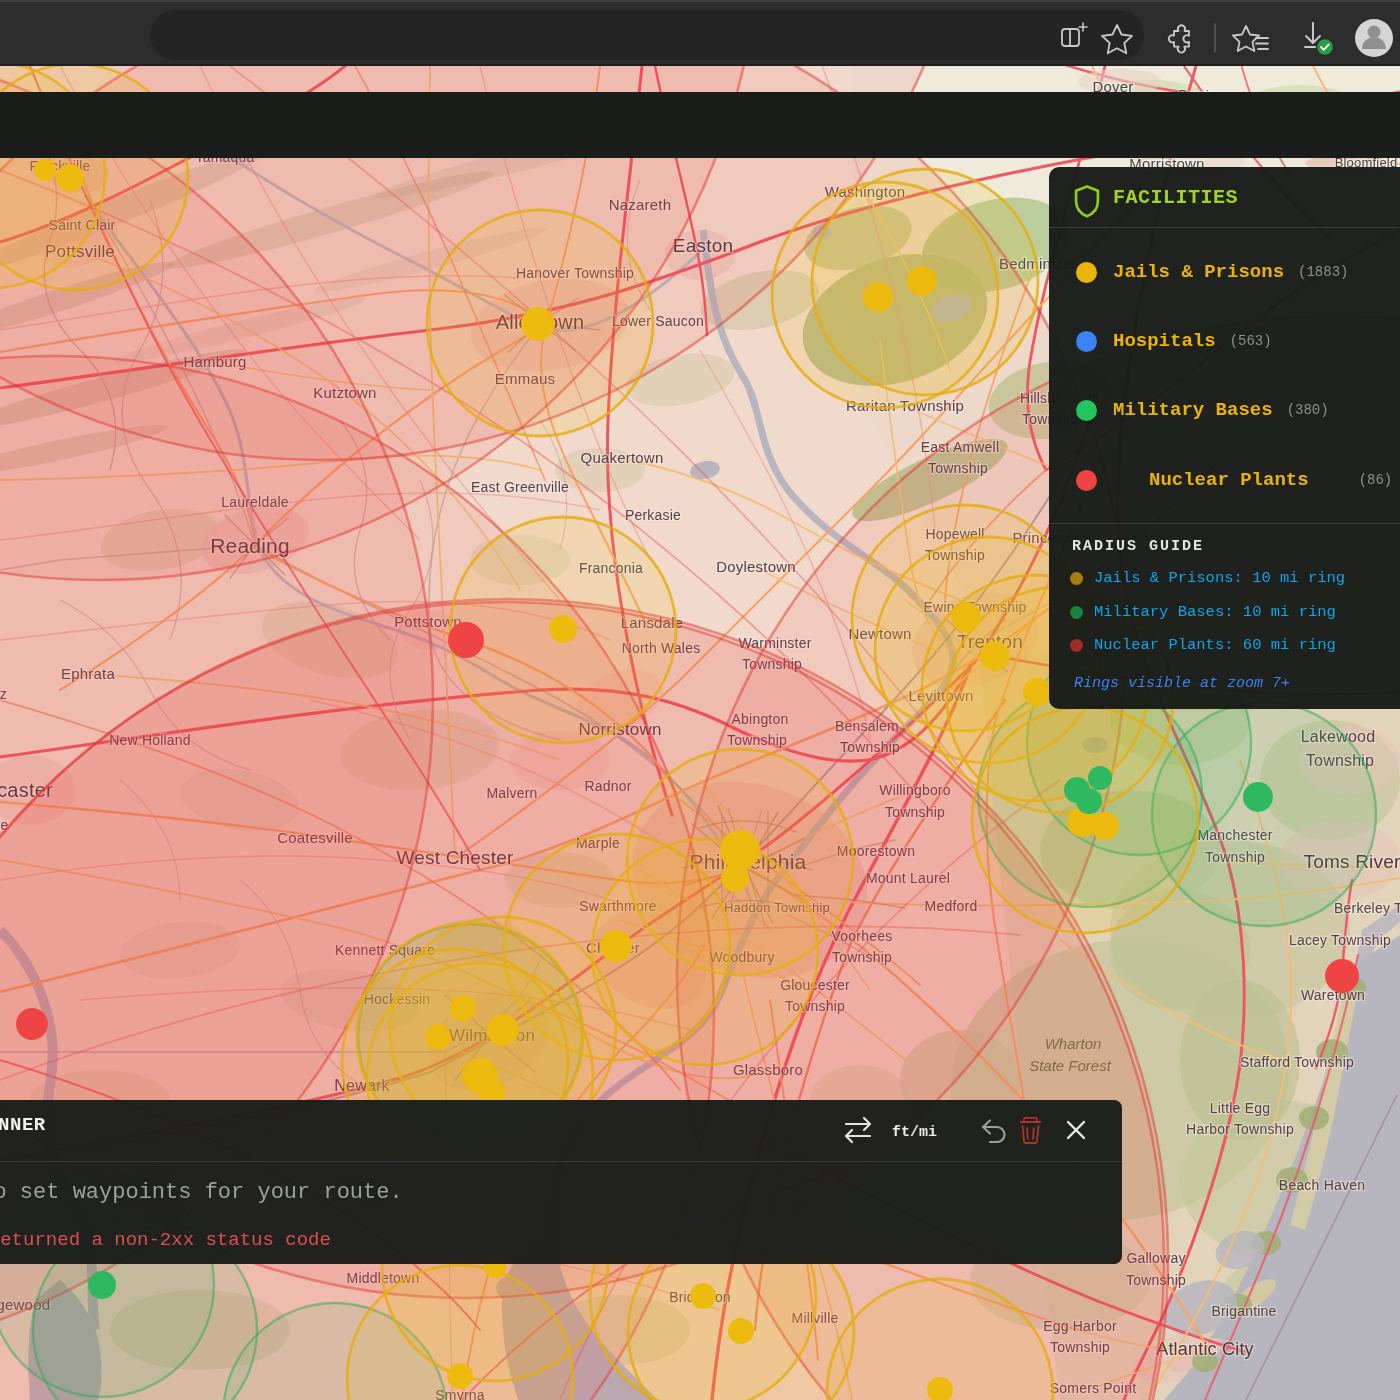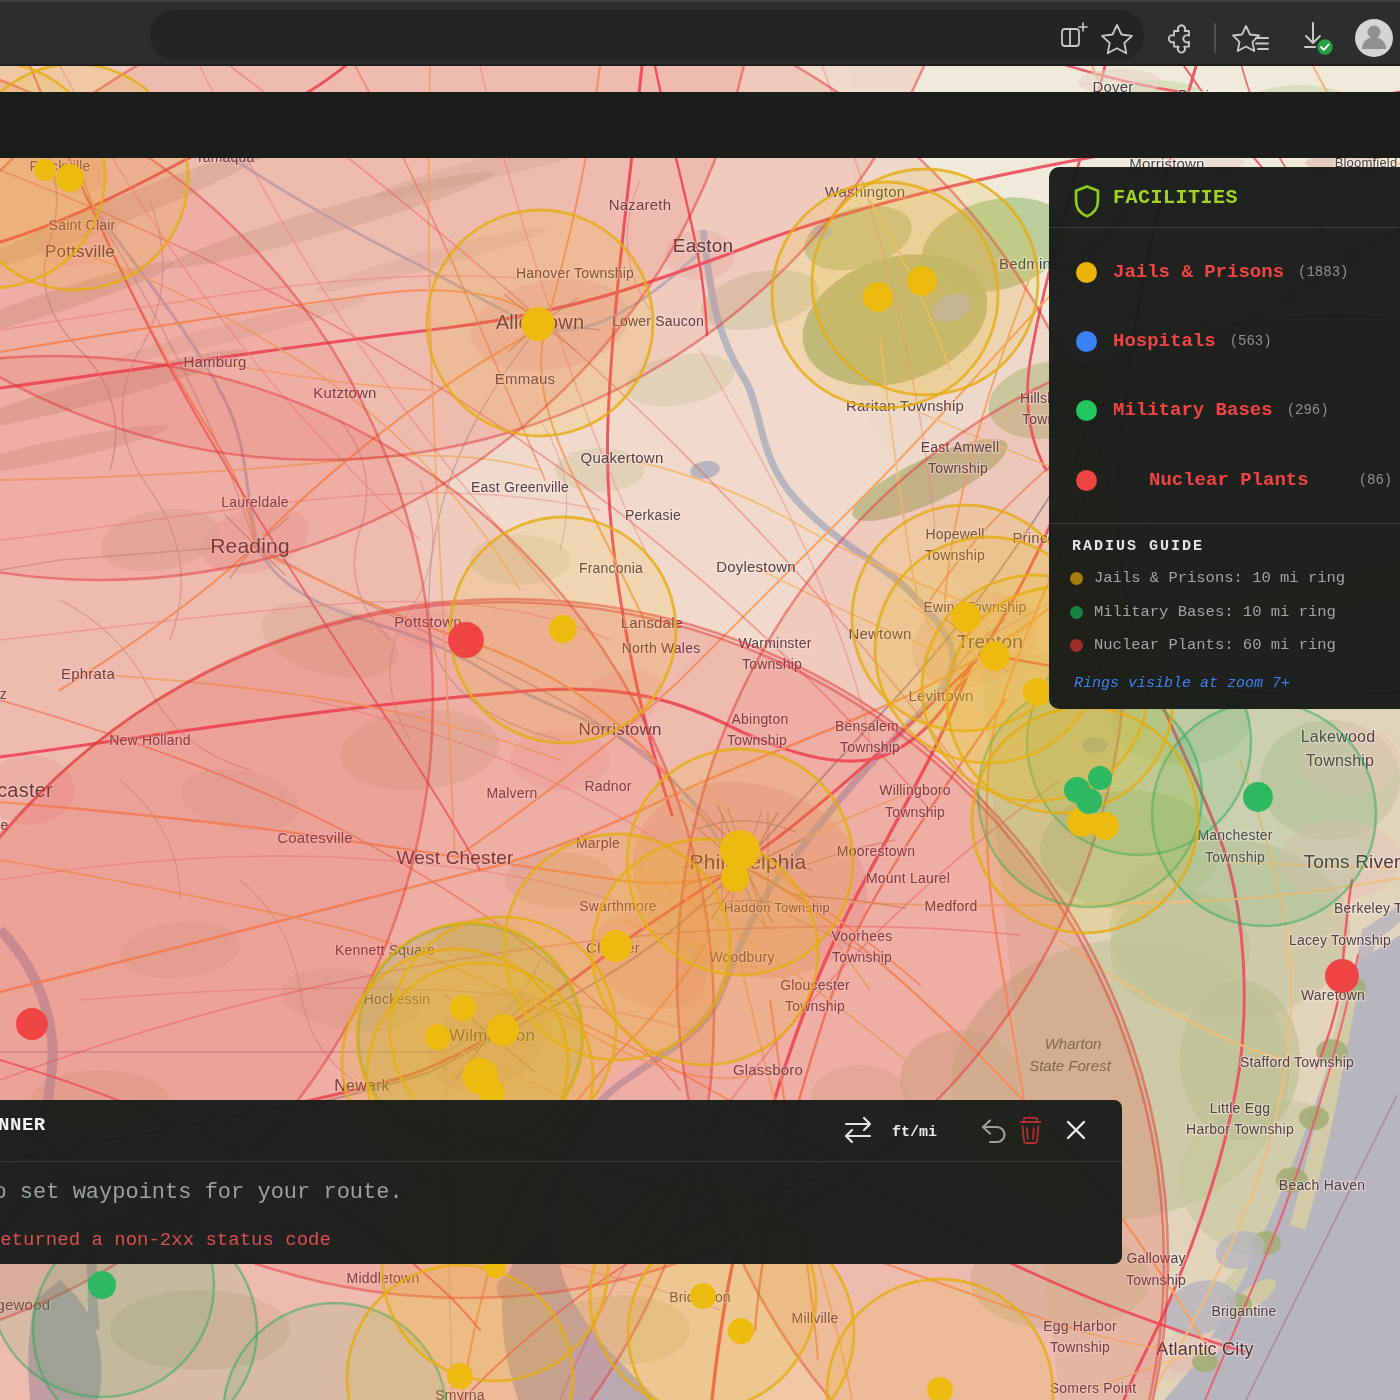--- a/index.html
+++ b/index.html
@@ -5,25 +5,25 @@
   html,body{margin:0;padding:0;width:1400px;height:1400px;overflow:hidden;background:#2d2d2d;font-family:"Liberation Sans",sans-serif;}
   #stage{position:relative;width:1400px;height:1400px;overflow:hidden;}
   #map{position:absolute;left:0;top:66px;}
   #toolbar{position:absolute;left:0;top:0;width:1400px;height:66px;background:#2d2d2d;border-top:2px solid #3d3d3d;border-bottom:2px solid #1e1e1e;box-sizing:border-box;z-index:10;}
   #urlbar{position:absolute;left:150px;top:8px;width:994px;height:50px;border-radius:25px;background:#242424;}
   #darkbar{position:absolute;left:0;top:92px;width:1400px;height:66px;background:#1b1d1b;z-index:5;}
   #facpanel{position:absolute;left:1049px;top:167px;width:383px;height:542px;background:rgba(24,27,24,0.97);border-radius:10px 0 0 10px;z-index:6;font-family:"Liberation Mono",monospace;color:#e5e7e5;}
   #routepanel{position:absolute;left:-135px;top:1100px;width:1257px;height:164px;background:rgba(26,29,27,0.97);border-radius:8px;z-index:6;font-family:"Liberation Mono",monospace;}
   .legrow{position:absolute;left:27px;display:flex;align-items:center;transform:translateY(-50%);}
   .dot{width:21px;height:21px;border-radius:50%;margin-right:16px;flex:none;}
-  .lname{font-size:19px;font-weight:bold;color:#ef4444;}
+  .lname{font-size:19px;font-weight:bold;color:#eab308;}
   .lcount{font-size:14px;color:#8b918b;margin-left:14px;}
   .rrow{position:absolute;left:21px;display:flex;align-items:center;transform:translateY(-50%);}
   .rdot{width:13px;height:13px;border-radius:50%;margin-right:11px;flex:none;}
-  .rtxt{font-size:15.5px;color:#a3a3a3;}
+  .rtxt{font-size:15.5px;color:#0ea5e9;}
   .divider{position:absolute;left:0;width:100%;height:1px;background:#3a3e3a;}
 </style>
 </head>
 <body>
 <div id="stage">
 <svg id="map" width="1400" height="1334" viewBox="0 66 1400 1334" xmlns="http://www.w3.org/2000/svg">
 <rect x="0" y="60" width="1400" height="1340" fill="#f2ecdc"></rect>
 <path d="M 980,660 L 1400,560 L 1400,1400 L 1060,1400 Q 1010,1000 980,660 Z" fill="#dce5c6" opacity="0.8"></path>
 <path d="M 850,60 L 1400,60 L 1400,600 L 1000,660 L 860,400 Z" fill="#edead8" opacity="0.8"></path>
 <ellipse cx="120" cy="210" rx="160" ry="13" fill="#b7b297" opacity="0.35" transform="rotate(-22 120 210)"></ellipse>
@@ -462,21 +462,21 @@
         <span class="lcount">(1883)</span>
       </div>
 <div class="legrow" style="top:174px;">
         <span class="dot" style="background:#3b82f6;"></span>
         <span class="lname">Hospitals</span>
         <span class="lcount">(563)</span>
       </div>
 <div class="legrow" style="top:243px;">
         <span class="dot" style="background:#22c55e;"></span>
         <span class="lname">Military Bases</span>
-        <span class="lcount">(296)</span>
+        <span class="lcount">(380)</span>
       </div>
 <div class="legrow" style="top:313px;gap:36px;">
         <span class="dot" style="background:#ef4444;"></span>
         <span class="lname">Nuclear Plants</span>
         <span class="lcount">(86)</span>
       </div>
 <div class="divider" style="top:356px;"></div>
 <div style="position:absolute;left:23px;top:371px;font-size:15px;color:#e5e5e5;letter-spacing:2px;font-weight:bold;">RADIUS GUIDE</div>
 <div class="rrow" style="top:411px;">
         <span class="rdot" style="background:#a87e0a;"></span>

